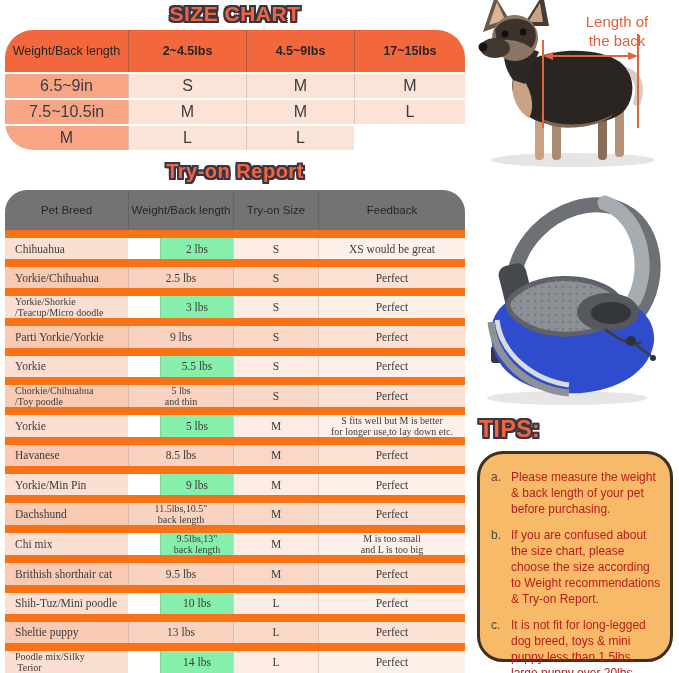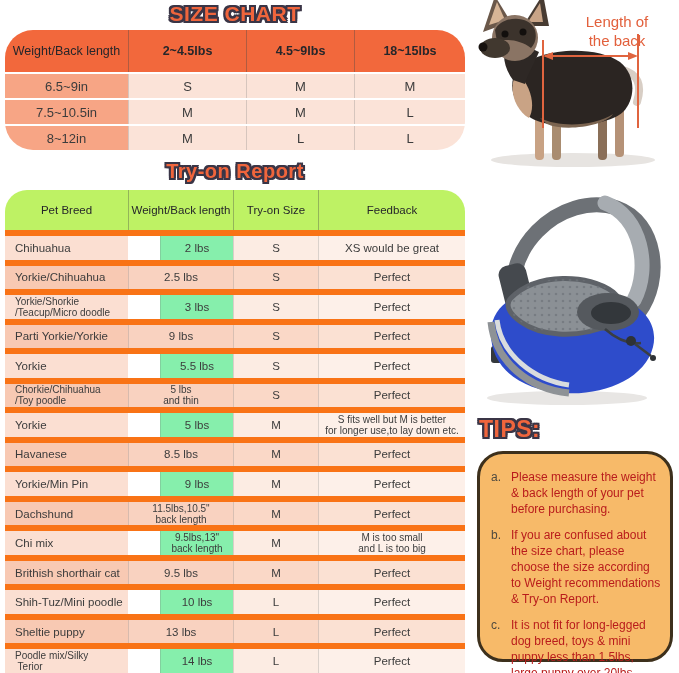--- a/index.html
+++ b/index.html
@@ -28,38 +28,38 @@
   .shead { display:grid; grid-template-columns:123px 118px 108px 111px; height:42px; background:#f2683c; }
   .shcell {
     display:flex; align-items:center; justify-content:center;
     font-size:12.5px; color:#26262a; white-space:nowrap;
   }
   .shcell + .shcell { border-left:1px solid rgba(70,70,70,.38);font-weight:bold; }
   .sbody { flex:1; display:flex; flex-direction:column; }
   .srow { display:grid; grid-template-columns:123px 118px 108px 111px; flex:1; border-top:2px solid #ffffff; }
   .scell {
     display:flex; align-items:center; justify-content:center;
-    font-size:13px; color:#3c3c3c; background:#fbe3d8; white-space:nowrap;
+    font-size:16px; color:#3c3c3c; background:#fbe3d8; white-space:nowrap;
   }
   .scell + .scell { border-left:1px solid rgba(120,120,120,.28); }
   .srow .scell:first-child { background:#f7a585; }
 
   
   .tryon-table {
     position:absolute; left:5px; top:190px; width:460px; height:483px;
     border-radius:22px 22px 0 0; overflow:hidden; display:flex; flex-direction:column;
   }
-  .thead { display:grid; grid-template-columns:123px 105px 85px 147px; height:40px; background:#bef264; }
+  .thead { display:grid; grid-template-columns:123px 105px 85px 147px; height:40px; background:#737373; }
   .thcell {
     display:flex; align-items:center; justify-content:center;
     font-size:11.5px; color:#26262a; white-space:nowrap;
   }
   .thcell + .thcell { border-left:1px solid rgba(70,70,70,.35); }
   .tbody { flex:1; display:flex; flex-direction:column; }
-  .trow { display:grid; grid-template-columns:123px 105px 85px 147px; flex:1; border-top:6px solid #f97316; }
+  .trow { display:grid; grid-template-columns:123px 105px 85px 147px; flex:1; border-top:8px solid #f97316;font-family:Liberation Serif, serif; }
   .tcell {
     display:flex; align-items:center; justify-content:center;
     font-size:11.5px; white-space:nowrap; color:#3c3c3c;
   }
   .tcell + .tcell { border-left:1px solid rgba(120,120,120,.26); }
   .tcell.c0 { justify-content:flex-start; padding-left:10px; }
   .tcell.ml { white-space:pre; font-size:10px; line-height:11px; text-align:center; }
   .tcell.c0.ml { text-align:left; }
   .trow.light .c0 { background:#fbdfd2; }
   .trow.light .c1 { background:#86efac;margin-left:32px; }
@@ -95,37 +95,36 @@
 
 <div class="page">
 
   <div class="bubble-title size-title">SIZE CHART</div>
 
   <div class="size-table">
     <div class="shead">
       <div class="shcell">Weight/Back length</div>
       <div class="shcell">2~4.5lbs</div>
       <div class="shcell">4.5~9lbs</div>
-      <div class="shcell">18~15lbs</div>
+      <div class="shcell">17~15lbs</div>
     </div>
     <div class="sbody">
         <div class="srow">
           <div class="scell c0">6.5~9in</div>
           <div class="scell c1">S</div>
           <div class="scell c2">M</div>
           <div class="scell c3">M</div>
         </div>
         <div class="srow">
           <div class="scell c0">7.5~10.5in</div>
           <div class="scell c1">M</div>
           <div class="scell c2">M</div>
           <div class="scell c3">L</div>
         </div>
         <div class="srow">
-          <div class="scell c0">8~12in</div>
           <div class="scell c1">M</div>
           <div class="scell c2">L</div>
           <div class="scell c3">L</div>
         </div>
       </div>
   </div>
 
   <svg class="dog-svg" viewBox="0 0 224 172">
     <ellipse cx="118" cy="160" rx="82" ry="7" fill="#e7e4e1"></ellipse>
     <path d="M168,70 q22,6 14,32" stroke="#d8cec5" stroke-width="8" fill="none" stroke-linecap="round"></path>

